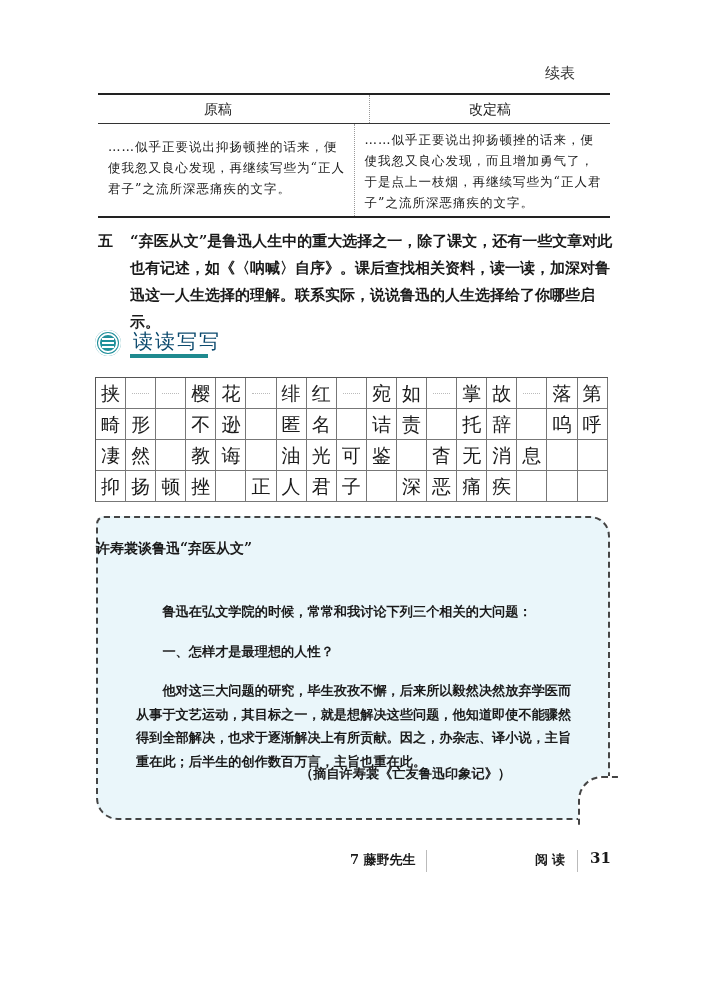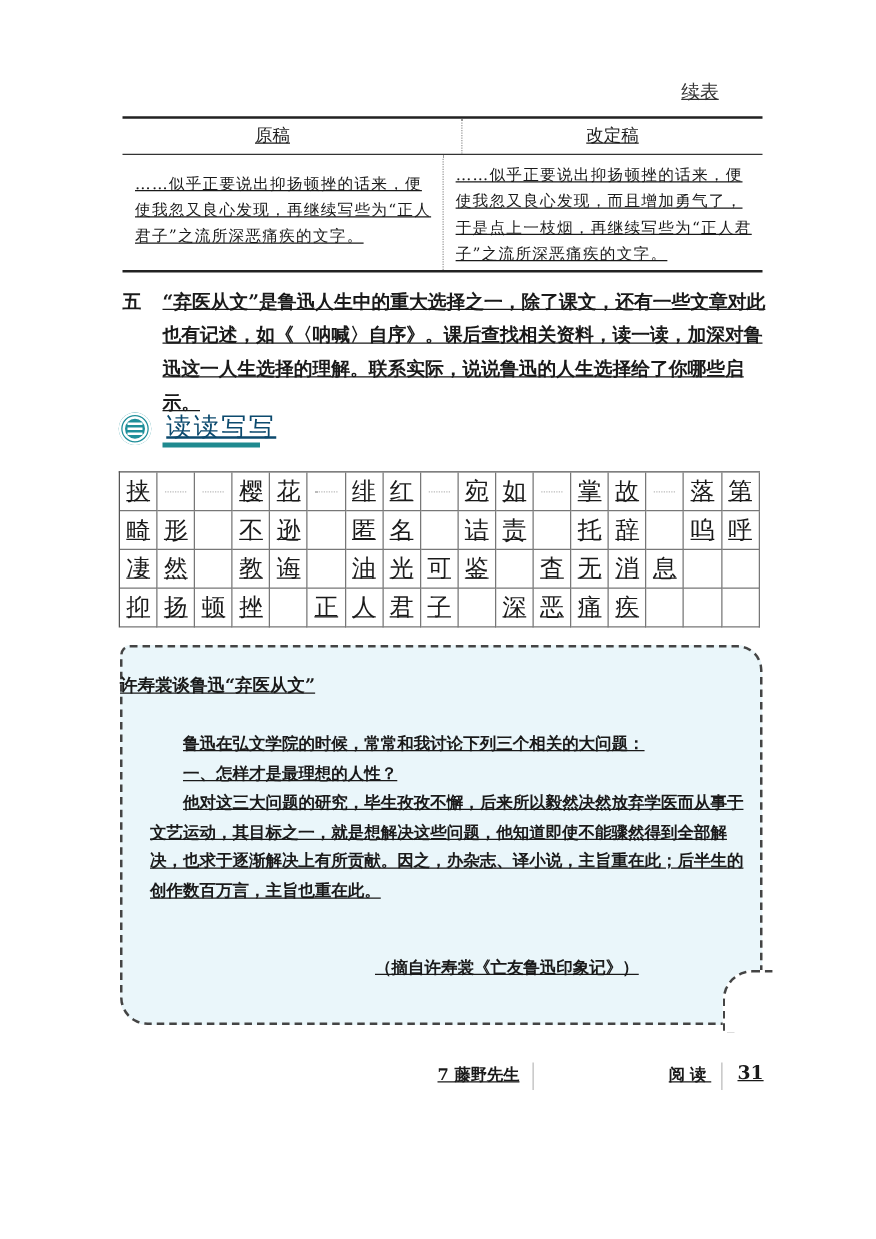--- a/index.html
+++ b/index.html
@@ -1,21 +1,21 @@
 <!DOCTYPE html>
 <html><head>
 <meta charset="utf-8">
 <style>
   html, body { margin: 0; padding: 0; }
   body {
     width: 701px; height: 991px; background: #ffffff;
     font-family: "DejaVu Serif", "Liberation Serif", serif;
     color: #1a1a1a; position: relative; overflow: hidden;
   }
-  .abs { position: absolute; text-decoration: underline; }
+  .abs { position: absolute; }
   .cont-label { left: 545px; top: 64px; font-size: 15px; color: #333; }
 
   
   .cmp-table { left: 98px; top: 93px; width: 512px; border-collapse: collapse; }
   .cmp-table { border-top: 2px solid #222; border-bottom: 2px solid #222; }
   .cmp-head { display: flex; border-bottom: 1.5px solid #333; height: 28px; gap: 31px; }
   .cmp-head div { flex: 1; text-align: center; font-size: 14px; line-height: 28px; }
   .cmp-head div + div, .cmp-body div + div { border-left: 1px dotted #999; }
   .cmp-body { display: flex; height: 92px; justify-content: flex-end; }
   .cmp-body div { flex: 1; font-size: 12.5px; line-height: 21px; padding: 5px 6px 0 10px; letter-spacing: 1px; }
@@ -41,21 +41,21 @@
     line-height: 30px; font-family: "DejaVu Serif", serif; position: relative; }
   .cell.blank::after { content: ""; position: absolute; left: 6px; right: 6px; top: 15px; border-top: 1px dotted #bbb; }
 
   
   .box { left: 96px; top: 516px; width: 510px; height: 300px; background: #eaf6fa;
     border: 2px dashed #444; border-radius: 8px 20px 8px 22px; }
   .box-cut { left: 578px; top: 776px; width: 40px; height: 48px; background: #fff;
     border-left: 2px dashed #444; border-top: 2px dashed #444; border-radius: 24px 0 0 0; }
   .box-title { left: 96px; top: 540px; width: 510px; text-align: left; font-size: 14px; font-weight: bold; }
   .box-body { left: 120px; top: 584px; width: 478px; font-size: 13.2px; line-height: 23.5px; font-weight: bold; }
-  .box-body p { margin: 0; }
+  .box-body p { margin: 16px; }
   .box-body .ind { text-indent: 2em; }
   .box-source { left: 300px; top: 765px; width: 304px; text-align: left; font-size: 13.2px; font-weight: bold; }
 
   
   .foot-lesson { left: 350px; top: 851px; font-size: 13px; font-weight: bold; }
   .foot-div1 { left: 426px; top: 850px; width: 1px; height: 22px; background: #bbb; }
   .foot-section { left: 535px; top: 851px; font-size: 13px; font-weight: bold; letter-spacing: 4px; }
   .foot-div2 { left: 577px; top: 850px; width: 1px; height: 22px; background: #bbb; }
   .foot-page { left: 590px; top: 849px; font-size: 15px; font-weight: bold; }
 </style>

